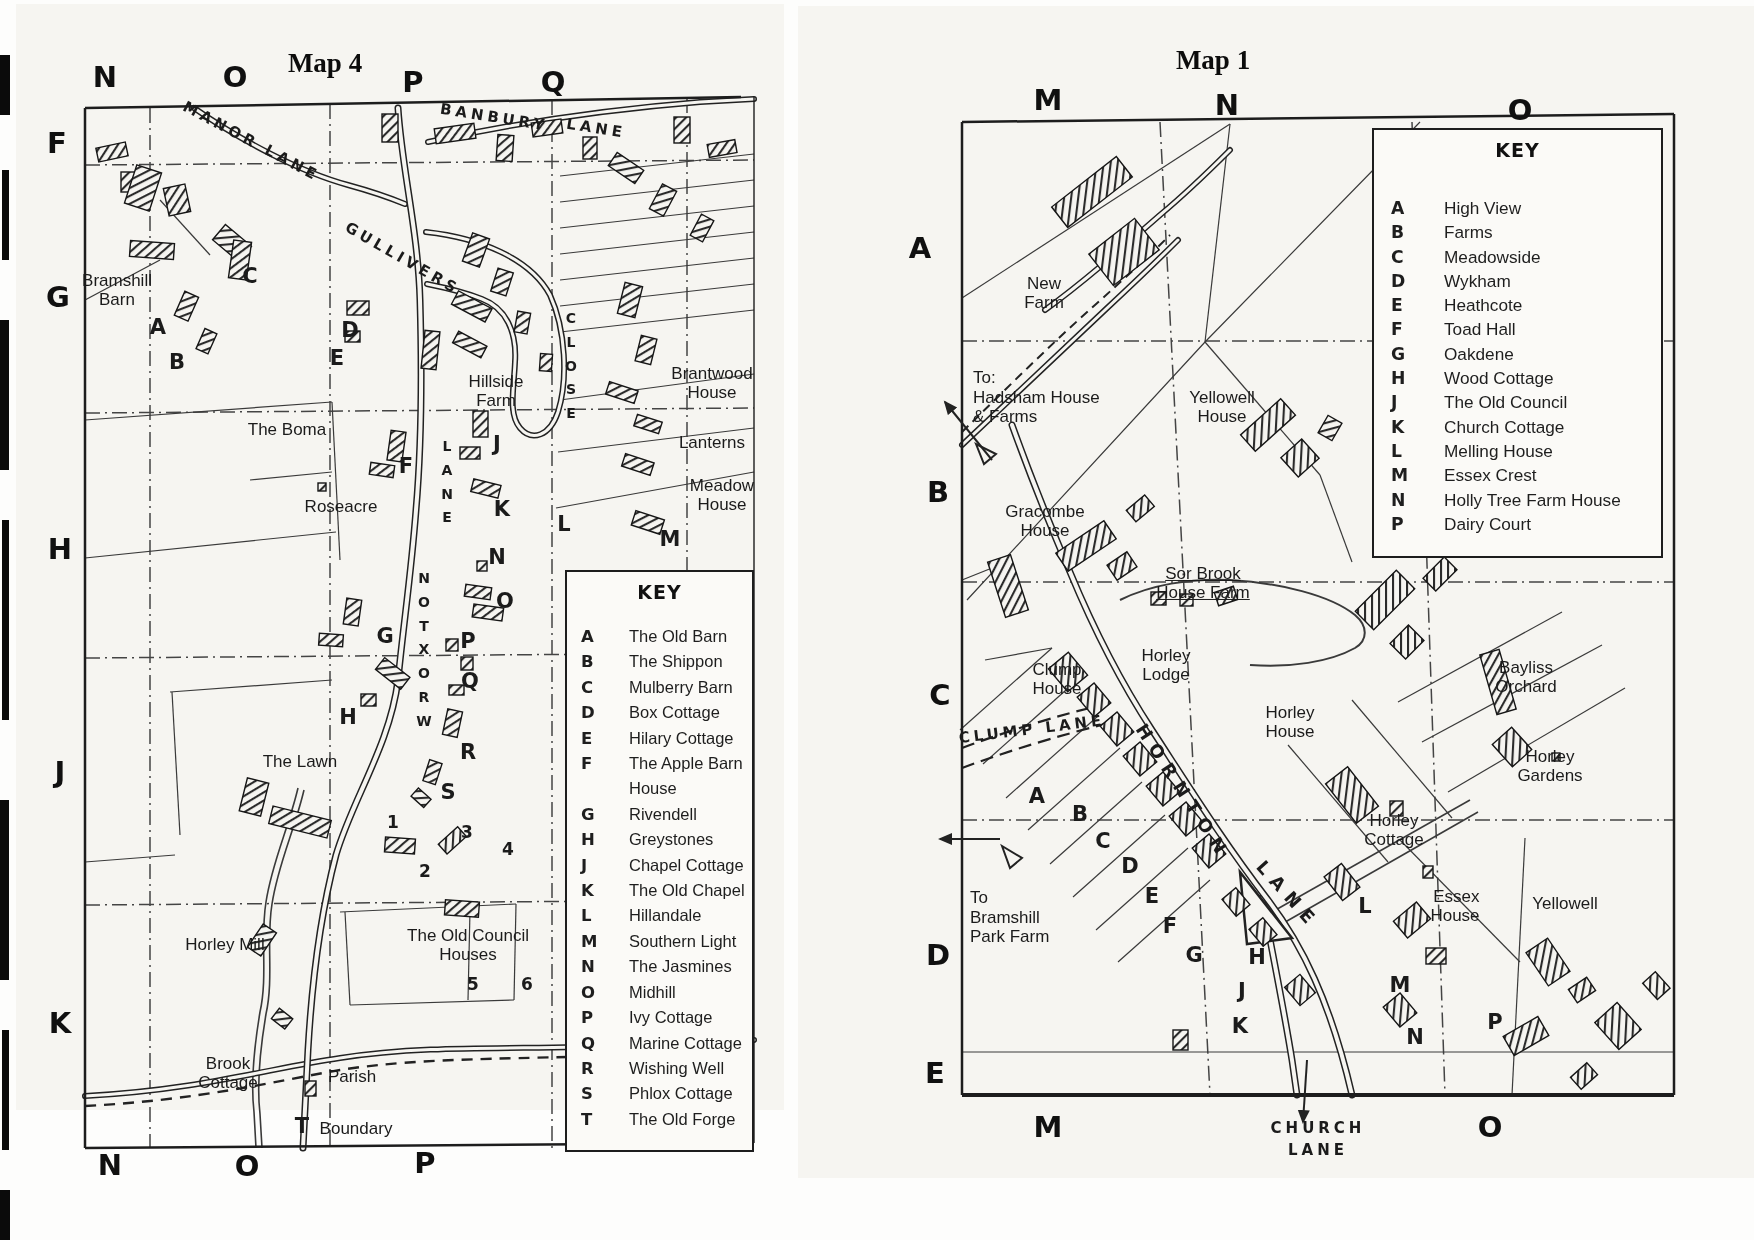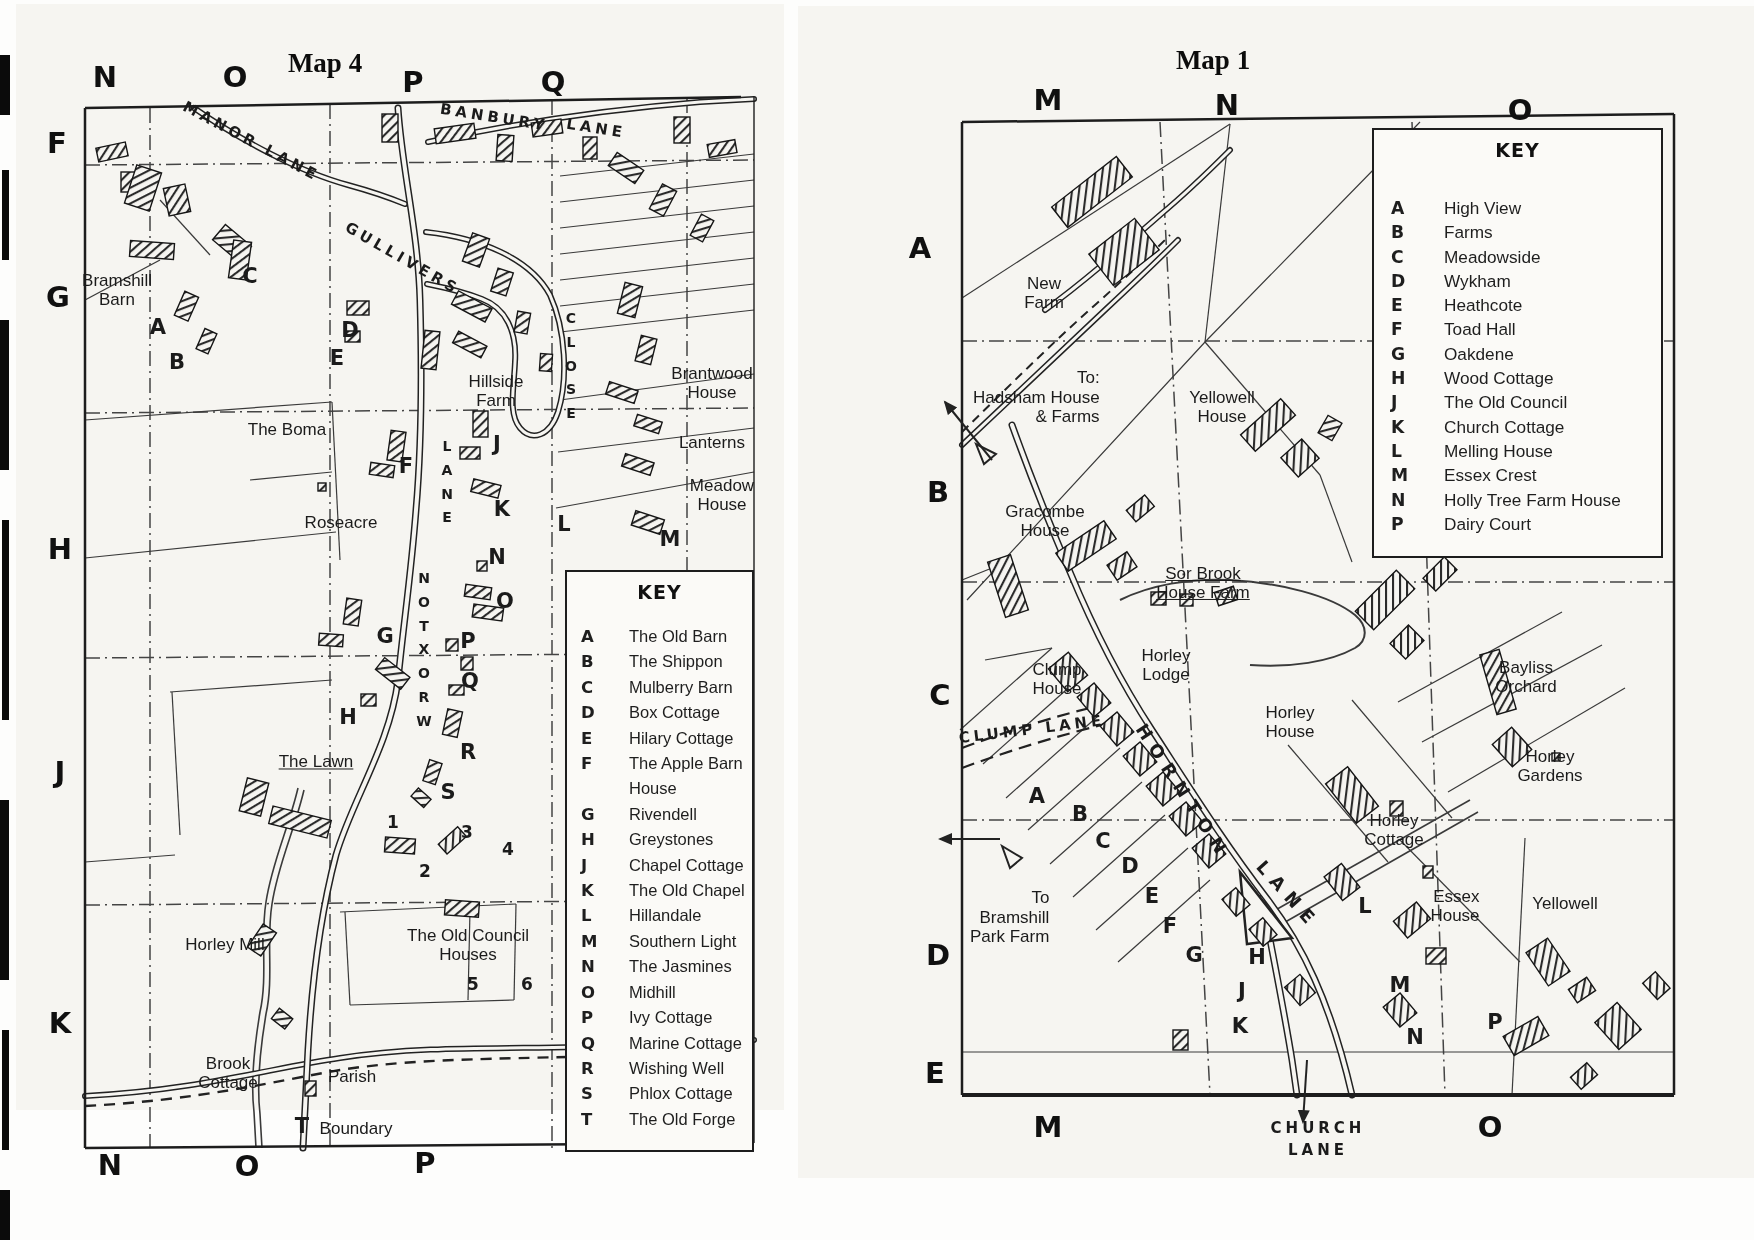--- a/index.html
+++ b/index.html
@@ -15,21 +15,21 @@
   .rw2{stroke:#f6f5f1;stroke-width:3;fill:none;stroke-linecap:round;}
   .maptitle{position:absolute;transform:translate(-50%,-50%);font-family:"Liberation Serif",serif;
             font-weight:700;font-size:27px;color:#0c0c0c;white-space:nowrap;}
   .lbl{position:absolute;transform:translate(-50%,-50%);white-space:pre-line;text-align:center;
        line-height:1.12;font-size:17px;color:#1b1b1b;}
   .letter{font-size:21px;font-weight:700;font-family:"DejaVu Sans",sans-serif;}
   .num{font-size:17px;font-weight:700;font-family:"DejaVu Sans",sans-serif;}
   .grid{font-size:29px;font-weight:700;font-family:"DejaVu Sans",sans-serif;color:#101010;}
   .caps{font-weight:700;font-size:15px;letter-spacing:4px;font-family:"DejaVu Sans",sans-serif;line-height:1.45;}
   .vstack{font-weight:700;font-size:14px;line-height:1.7;font-family:"DejaVu Sans",sans-serif;}
-  .left{transform:none;text-align:right;line-height:1.15;}
+  .left{transform:none;text-align:left;line-height:1.15;}
   .keybox{position:absolute;border:2.5px solid #1d1d1d;background:#fbfaf7;box-sizing:border-box;}
   .k3{left:565px;top:570px;width:189px;height:582px;}
   .k1{left:1372px;top:128px;width:291px;height:430px;}
   .ktitle{text-align:center;font-weight:700;font-size:19px;letter-spacing:1px;margin-top:9px;
           font-family:"DejaVu Sans",sans-serif;color:#111;}
   .klist{padding-left:14px;}
   .k3 .klist{margin-top:21px;font-size:16.5px;}
   .k1 .klist{margin-top:35px;font-size:17.2px;padding-left:17px;}
   .krow{display:flex;align-items:flex-start;}
   .k3 .krow{line-height:25.4px;}
@@ -703,30 +703,30 @@
 House</div>
       <div class="lbl name" style="left: 287px; top: 430px;">The Boma</div>
       <div class="lbl name" style="left: 712px; top: 443px;">Lanterns</div>
       <div class="lbl name" style="left: 722px; top: 495px;">Meadow
 House</div>
       <div class="lbl letter" style="left: 406px; top: 467px;">F</div>
       <div class="lbl letter" style="left: 497px; top: 445px;">J</div>
       <div class="lbl letter" style="left: 502px; top: 510px;">K</div>
       <div class="lbl letter" style="left: 564px; top: 525px;">L</div>
       <div class="lbl letter" style="left: 670px; top: 540px;">M</div>
-      <div class="lbl name" style="left: 341px; top: 523px;">Roseacre</div>
+      <div class="lbl name" style="left: 341px; top: 507px;">Roseacre</div>
       <div class="lbl letter" style="left: 497px; top: 558px;">N</div>
       <div class="lbl letter" style="left: 505px; top: 602px;">O</div>
       <div class="lbl letter" style="left: 468px; top: 642px;">P</div>
       <div class="lbl letter" style="left: 470px; top: 682px;">Q</div>
       <div class="lbl letter" style="left: 385px; top: 637px;">G</div>
       <div class="lbl letter" style="left: 348px; top: 718px;">H</div>
       <div class="lbl letter" style="left: 468px; top: 753px;">R</div>
       <div class="lbl letter" style="left: 448px; top: 793px;">S</div>
-      <div class="lbl name" style="left: 316px; top: 762px; text-decoration: underline;">The Lawn</div>
+      <div class="lbl name" style="left: 300px; top: 762px;">The Lawn</div>
       <div class="lbl num" style="left: 393px; top: 823px;">1</div>
       <div class="lbl num" style="left: 425px; top: 872px;">2</div>
       <div class="lbl num" style="left: 467px; top: 833px;">3</div>
       <div class="lbl num" style="left: 508px; top: 850px;">4</div>
       <div class="lbl name" style="left: 468px; top: 945px;">The Old Council
 Houses</div>
       <div class="lbl num" style="left: 473px; top: 985px;">5</div>
       <div class="lbl num" style="left: 527px; top: 985px;">6</div>
       <div class="lbl name" style="left: 225px; top: 945px;">Horley Mill</div>
       <div class="lbl name" style="left: 228px; top: 1073px;">Brook

